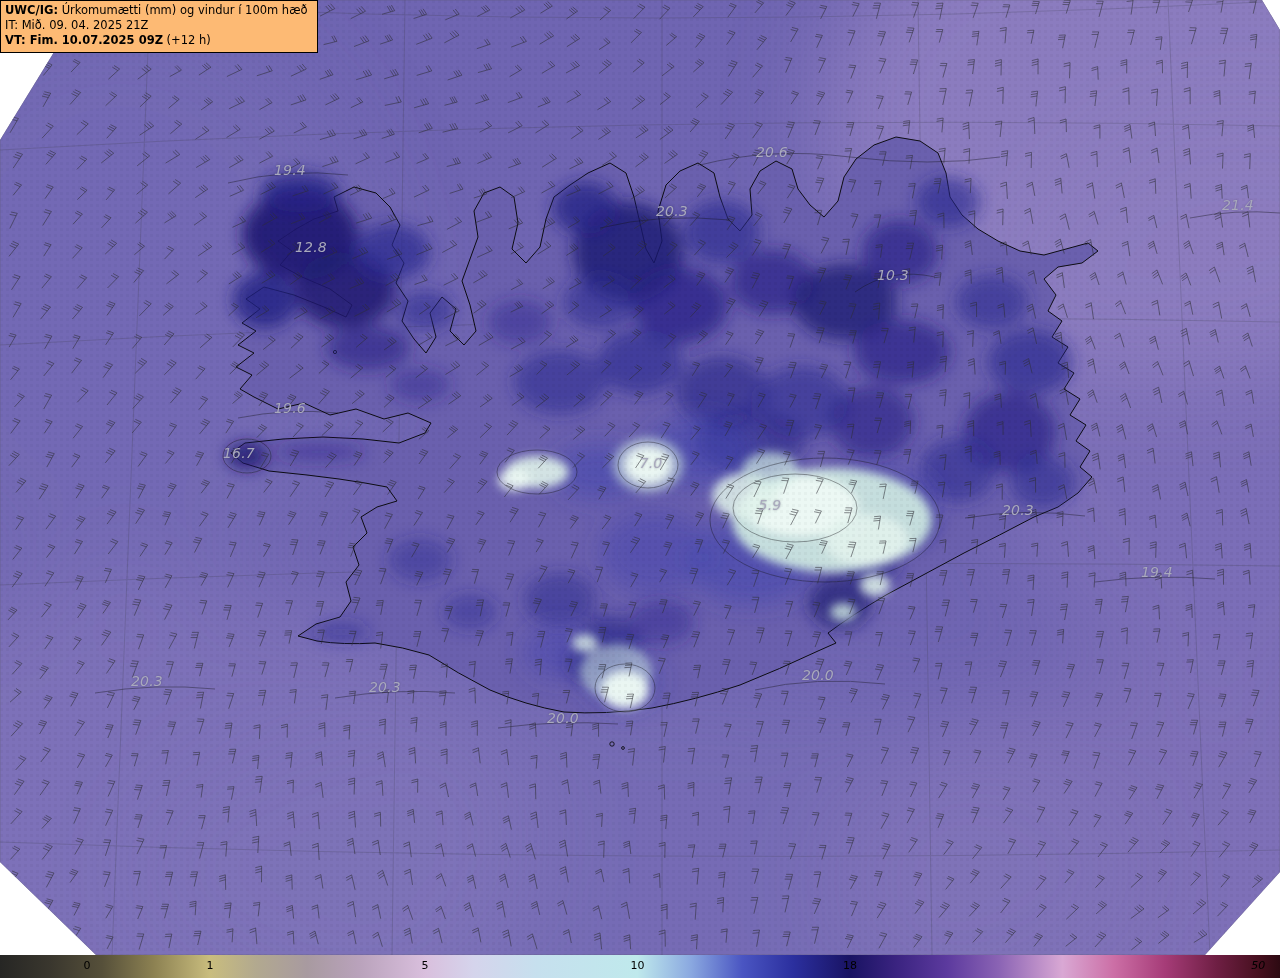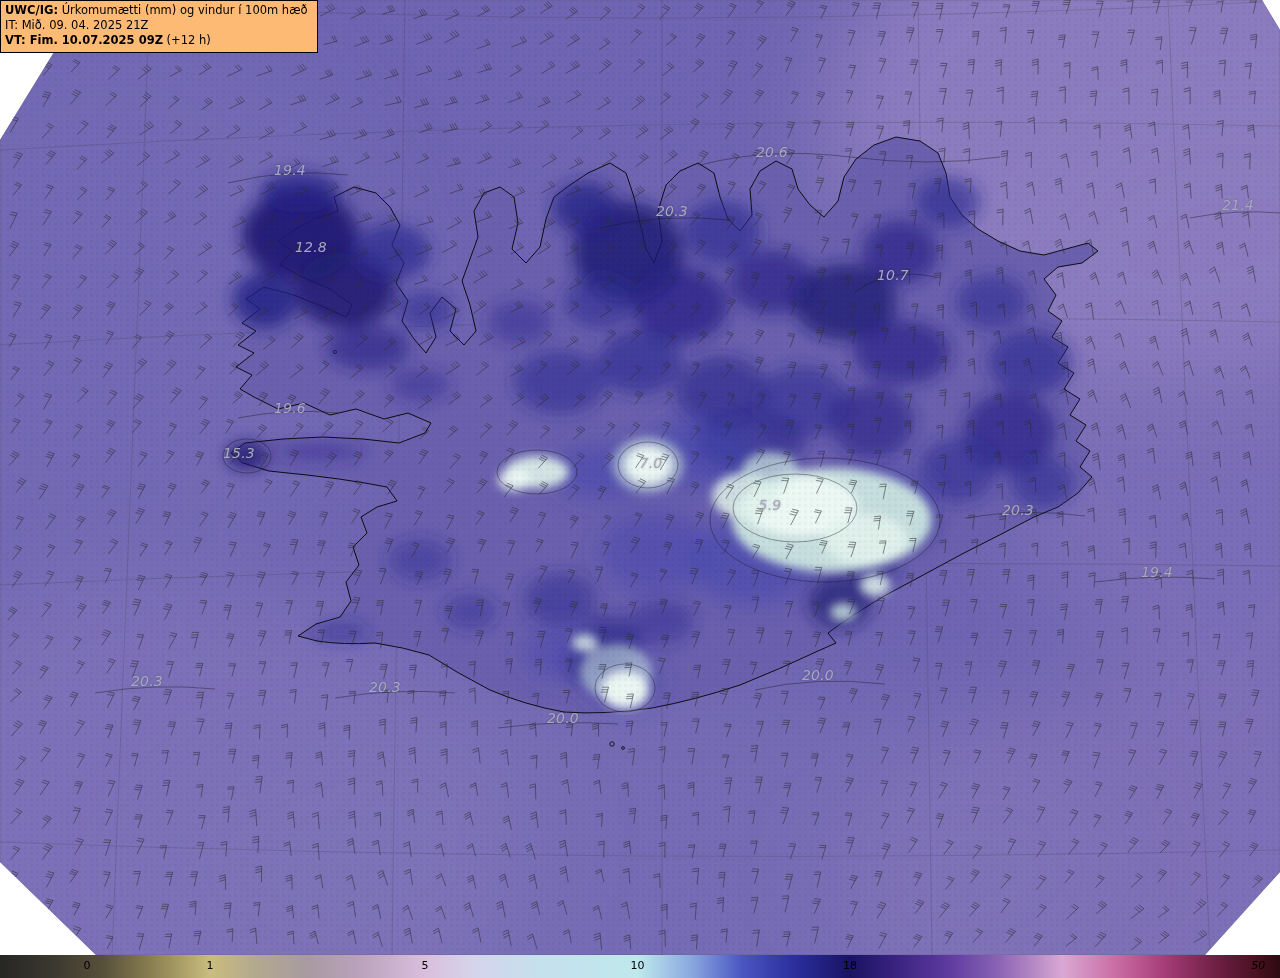--- a/index.html
+++ b/index.html
@@ -198,23 +198,23 @@
       <path d="M86,0 L1262,0 L1280,30 L1280,872 L1205,955 L96,955 L0,862 L0,140 Z" fill="none" stroke="#55555f" stroke-width="1" opacity="0.35"></path>
     </g>
   </svg>
 
   <div id="labels">
       <span class="clabel" style="left: 290px; top: 170px;">19.4</span>
       <span class="clabel" style="left: 303px; top: 247px; margin-left: 8px;">12.8</span>
       <span class="clabel" style="left: 772px; top: 152px;">20.6</span>
       <span class="clabel" style="left: 672px; top: 211px;">20.3</span>
       <span class="clabel" style="left: 1238px; top: 205px;">21.4</span>
-      <span class="clabel" style="left: 893px; top: 275px;">10.7</span>
+      <span class="clabel" style="left: 893px; top: 275px;">10.3</span>
       <span class="clabel" style="left: 290px; top: 408px;">19.6</span>
-      <span class="clabel" style="left: 239px; top: 453px;">15.3</span>
+      <span class="clabel" style="left: 239px; top: 453px;">16.7</span>
       <span class="clabel" style="left: 645px; top: 463px; margin-left: 6px;">7.0</span>
       <span class="clabel" style="left: 770px; top: 505px;">5.9</span>
       <span class="clabel" style="left: 1018px; top: 510px;">20.3</span>
       <span class="clabel" style="left: 1157px; top: 572px;">19.4</span>
       <span class="clabel" style="left: 147px; top: 681px;">20.3</span>
       <span class="clabel" style="left: 385px; top: 687px;">20.3</span>
       <span class="clabel" style="left: 818px; top: 675px;">20.0</span>
       <span class="clabel" style="left: 563px; top: 718px;">20.0</span>
     </div>
 

